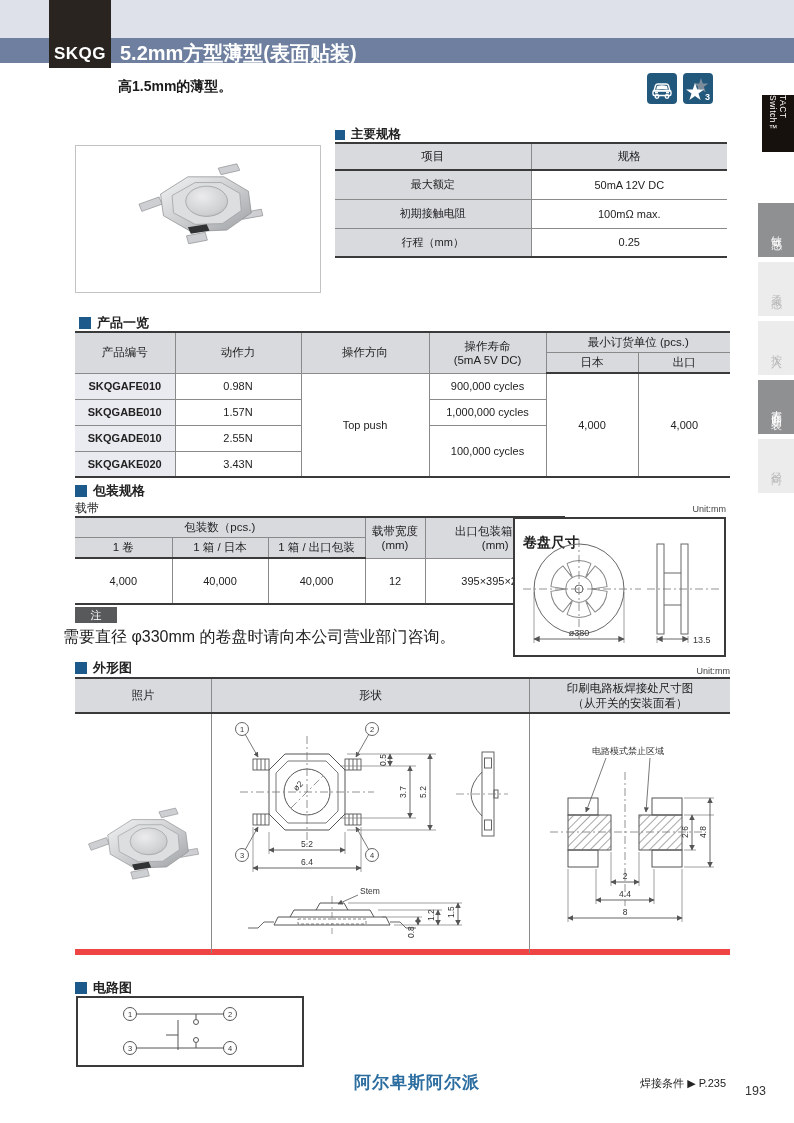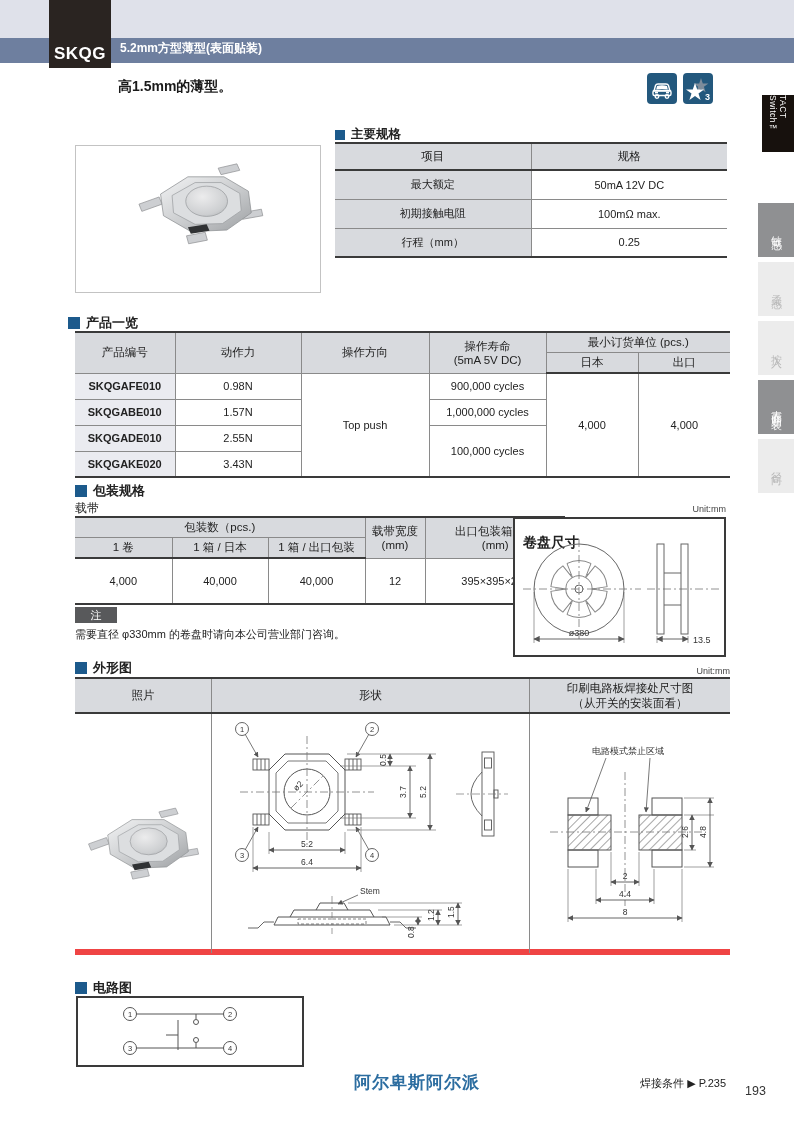--- a/index.html
+++ b/index.html
@@ -7,21 +7,21 @@
   body { font-family:"Liberation Sans","DejaVu Sans",sans-serif; color:#222; }
   #page { position:relative; width:794px; height:1123px; background:#fff; overflow:hidden; margin:0 auto; }
   .abs { position:absolute; }
 
   
   .top-band { left:0; top:0; width:794px; height:38px; background:#dfe1ea; }
   .title-bar { left:0; top:38px; width:794px; height:25px; background:#6e7f9f; }
   .model-box { left:49px; top:0; width:62px; height:68px; background:#2a2421; color:#fff;
                display:flex; align-items:flex-end; justify-content:center; padding-bottom:4px;
                font-weight:bold; font-size:17px; letter-spacing:0.5px; }
-  .page-title { left:120px; top:40px; color:#fff; font-weight:bold; font-size:12px; }
+  .page-title { left:120px; top:40px; color:#fff; font-weight:bold; font-size:20px; }
   .subtitle { left:118px; top:78px; font-weight:bold; font-size:14px; color:#1a1a1a; }
   .badge { width:30px; height:31px; background:#23587d; border-radius:4px; display:flex; align-items:center; justify-content:center; }
 
   
   .side-tact { left:762px; top:95px; width:32px; height:57px; background:#17110d; color:#fff;
                writing-mode:vertical-rl; font-size:8.5px; display:flex; align-items:center; justify-content:center; letter-spacing:0.5px; }
   .side-cat { left:758px; width:36px; height:54px; background:#ececec; color:#b9b9b9;
               writing-mode:vertical-rl; text-orientation:upright; font-size:11px;
               display:flex; align-items:center; justify-content:center; letter-spacing:3px; }
   .side-cat.active { background:#8f9092; color:#fff; }
@@ -42,21 +42,21 @@
   table.dt th:last-child, table.dt td:last-child { border-right:none; }
   table.dt tr:first-child th { border-top:none; }
   table.dt tr:last-child td { border-bottom:none; }
   td.partno { background:#eaebf0; font-weight:bold; }
   td.itemcell { background:#d8dade; text-align:left; padding-left:14px; }
 
   .photo-box { left:75px; top:145px; width:246px; height:148px; border:1px solid #c3c3c3; background:#fff; }
 
   .note-badge { left:75px; top:607px; width:42px; height:16px; background:#58595b; color:#fff;
                 font-size:11px; display:flex; align-items:center; justify-content:center; }
-  .note-text { left:75px; top:627px; font-size:11px; color:#222;text-align:center; }
+  .note-text { left:63px; top:627px; font-size:16px; color:#222;text-align:center; }
   .unit-label { font-size:9px; color:#444; }
 
   .frame-box { border:2px solid #3a3a3a; background:#fff; }
   .frame-label { font-size:14px; font-weight:bold; color:#222;margin-top:12px; }
 
   
   .outline-table { left:75px; top:677px; width:655px; height:278px;
                    border-top:2px solid #3a3a3a; border-bottom:6px solid #ef4444; }
   .outline-header { display:flex; height:35px; background:#d8dade; border-bottom:2px solid #3a3a3a; }
   .outline-header > div { display:flex; flex-direction:column; align-items:center; justify-content:center;
@@ -160,21 +160,21 @@
         <td class="itemcell">初期接触电阻</td>
         <td>100mΩ max.</td>
       </tr>
       <tr style="height:29px;">
         <td class="itemcell">行程（mm）</td>
         <td>0.25</td>
       </tr>
     </tbody>
   </table>
 
-  <div class="abs sec-head" style="left:68px; top:314px;">
+  <div class="abs sec-head" style="left:79px; top:314px;">
     <span class="bullet"></span>
     <span>产品一览</span>
   </div>
   <table class="dt abs" style="left:75px; top:331px; width:655px;">
     <colgroup>
       <col style="width:100px">
         <col style="width:126px">
         <col style="width:128px">
       <col style="width:117px">
         <col style="width:92px">

